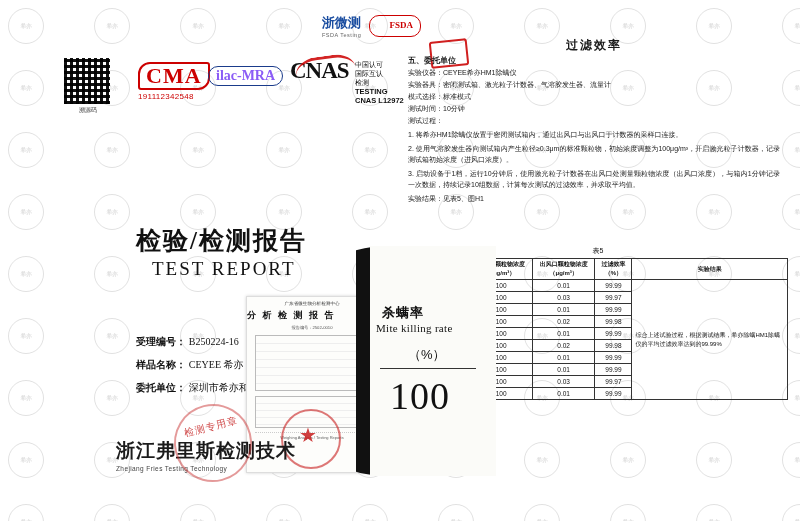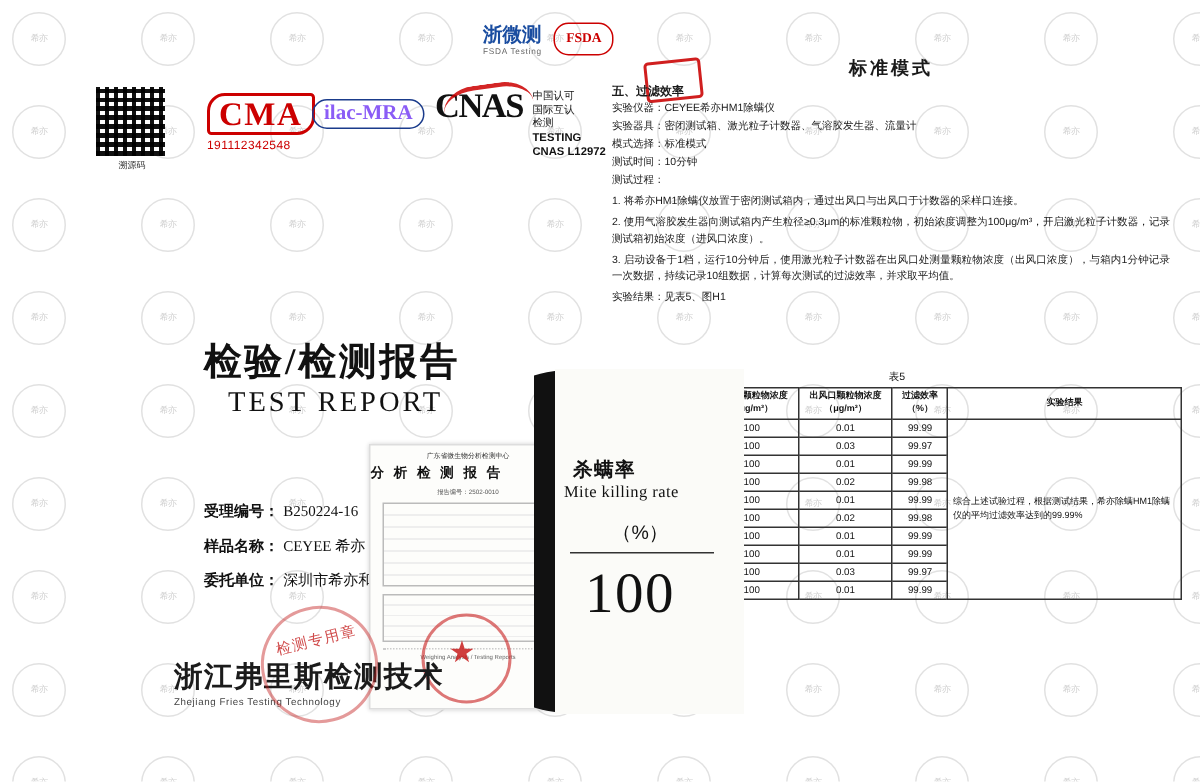--- a/index.html
+++ b/index.html
@@ -64,20 +64,21 @@
   .cnas-txt .cn{font-size:7px;}
   .cnas-txt .en{font-weight:bold;font-size:7.5px;}
 
   .fsda{position:absolute;left:322px;top:14px;display:flex;align-items:center;gap:8px;}
   .fsda-cn{font-size:13px;color:#1a4da0;font-weight:bold;}
   .fsda-cn small{display:block;font-size:5.5px;color:#666;letter-spacing:.5px;font-weight:normal;}
   .fsda-badge{
     width:38px;height:20px;border:1.5px solid #c00;border-radius:10px;
     color:#c00;font-size:9px;font-weight:bold;text-align:center;line-height:18px;
     font-family:"Liberation Serif", serif;
+    padding-left:12px;
   }
   .red-seal{
     position:absolute;left:430px;top:40px;width:34px;height:22px;
     border:2px solid #d01f1f;border-radius:3px;color:#d01f1f;
     font-size:8px;line-height:9px;text-align:center;padding-top:1px;
     transform:rotate(-6deg);
   }
 
   
   .report{
@@ -311,22 +312,22 @@
     <div class="fsda-cn">
       <span>浙微测</span>
       <small>FSDA Testing</small>
     </div>
     <div class="fsda-badge">FSDA</div>
   </div>
 
   <div class="red-seal"></div>
 
   <div class="report">
-    <h1>标准模式</h1>
-    <div class="sec">五、过滤效率</div>
+    <h1>过滤效率</h1>
+    <div class="sec">五、委托单位</div>
     <div class="ln">实验仪器：CEYEE希亦HM1除螨仪</div>
     <div class="ln">实验器具：密闭测试箱、激光粒子计数器、气溶胶发生器、流量计</div>
     <div class="ln">模式选择：标准模式</div>
     <div class="ln">测试时间：10分钟</div>
     <div class="ln">测试过程：</div>
     <div class="para">1. 将希亦HM1除螨仪放置于密闭测试箱内，通过出风口与出风口于计数器的采样口连接。</div>
     <div class="para">2. 使用气溶胶发生器向测试箱内产生粒径≥0.3μm的标准颗粒物，初始浓度调整为100μg/m³，开启激光粒子计数器，记录测试箱初始浓度（进风口浓度）。</div>
     <div class="para">3. 启动设备于1档，运行10分钟后，使用激光粒子计数器在出风口处测量颗粒物浓度（出风口浓度），与箱内1分钟记录一次数据，持续记录10组数据，计算每次测试的过滤效率，并求取平均值。</div>
     <div class="para">实验结果：见表5、图H1</div>
   </div>

